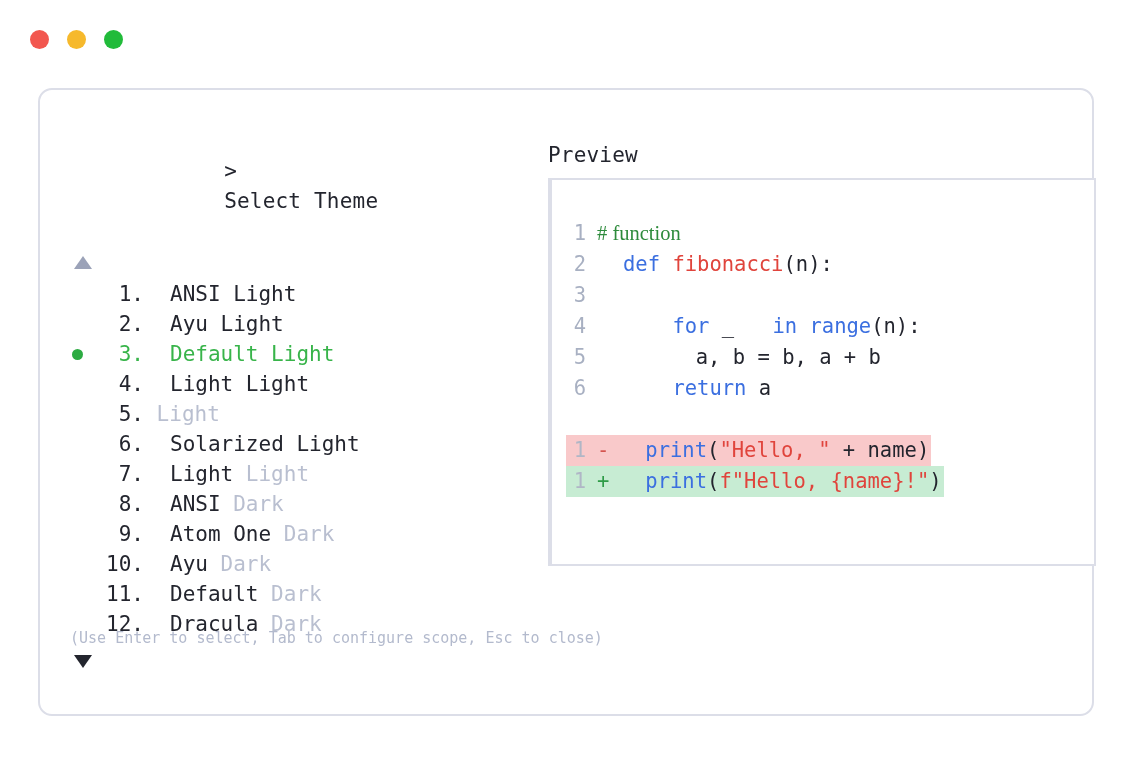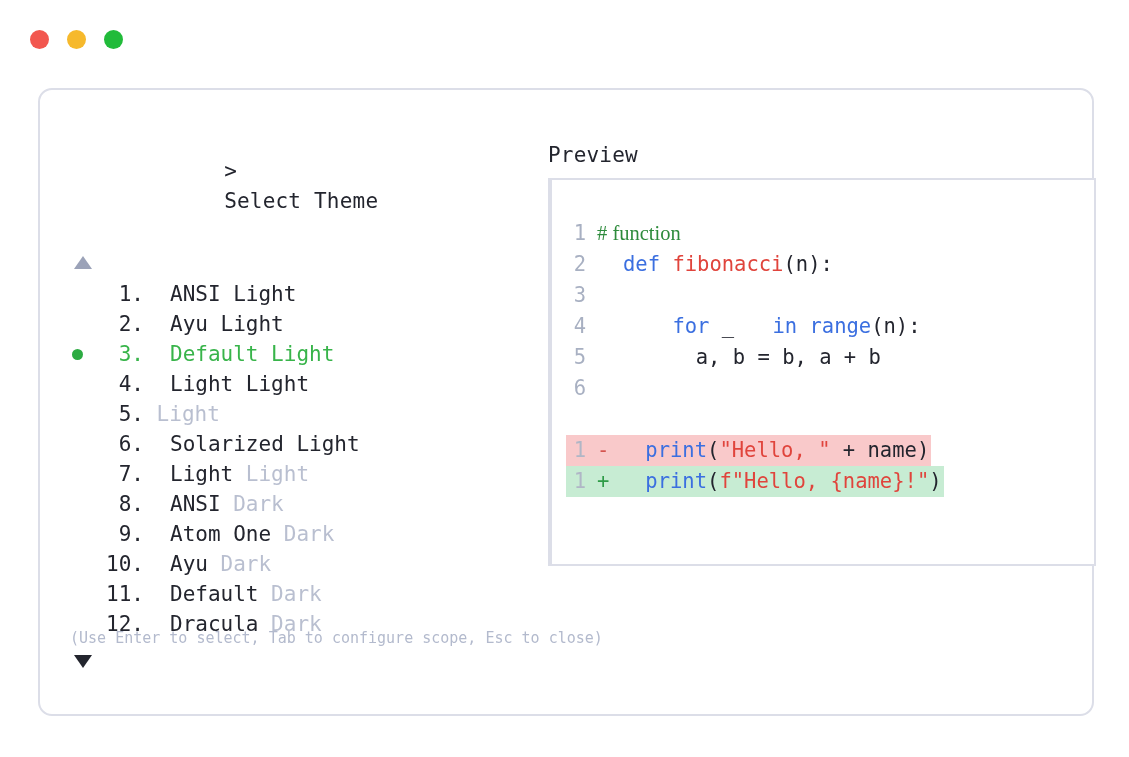--- a/index.html
+++ b/index.html
@@ -249,21 +249,21 @@
 
         <div class="preview-box">
           <div class="code-area">
             <div class="gutter-rule"></div>
             <div id="code-lines">
                 <div class="code-line"><span class="ln">1</span><span class="code-txt"><span class="tok-comment"># function</span></span></div>
                 <div class="code-line"><span class="ln">2</span><span class="code-txt"><span class="tok-kw">def </span><span class="tok-fn">fibonacci</span><span class="tok-plain">(n):</span></span></div>
                 <div class="code-line"><span class="ln">3</span></div>
                 <div class="code-line"><span class="ln">4</span><span class="code-txt"><span class="tok-plain">    </span><span class="tok-kw">for</span><span class="tok-plain"> _ </span><span class="tok-kw">in range</span><span class="tok-plain">(n):</span></span></div>
                 <div class="code-line"><span class="ln">5</span><span class="code-txt"><span class="tok-plain">        a, b = b, a + b</span></span></div>
-                <div class="code-line"><span class="ln">6</span></div>
+                <div class="code-line"><span class="ln">6</span><span class="code-txt"><span class="tok-plain">    </span><span class="tok-kw">return</span><span class="tok-plain"> a</span></span></div>
               </div>
             <div class="diff-block">
               <div id="diff-removed-wrap"><div class="diff-line minus"><span class="ln">1</span><span class="sign-minus">-</span><span class="tok-kw">print</span><span class="tok-plain">(</span><span class="tok-str">"Hello, "</span><span class="tok-plain"> + name)</span></div></div>
               <div id="diff-added-wrap"><div class="diff-line plus"><span class="ln">1</span><span class="sign-plus">+</span><span class="tok-kw">print</span><span class="tok-plain">(</span><span class="tok-str">f"Hello, {name}!"</span><span class="tok-plain">)</span></div></div>
             </div>
           </div>
         </div>
 
         <div class="hint">(Use Enter to select, Tab to configure scope, Esc to close)</div>
 

